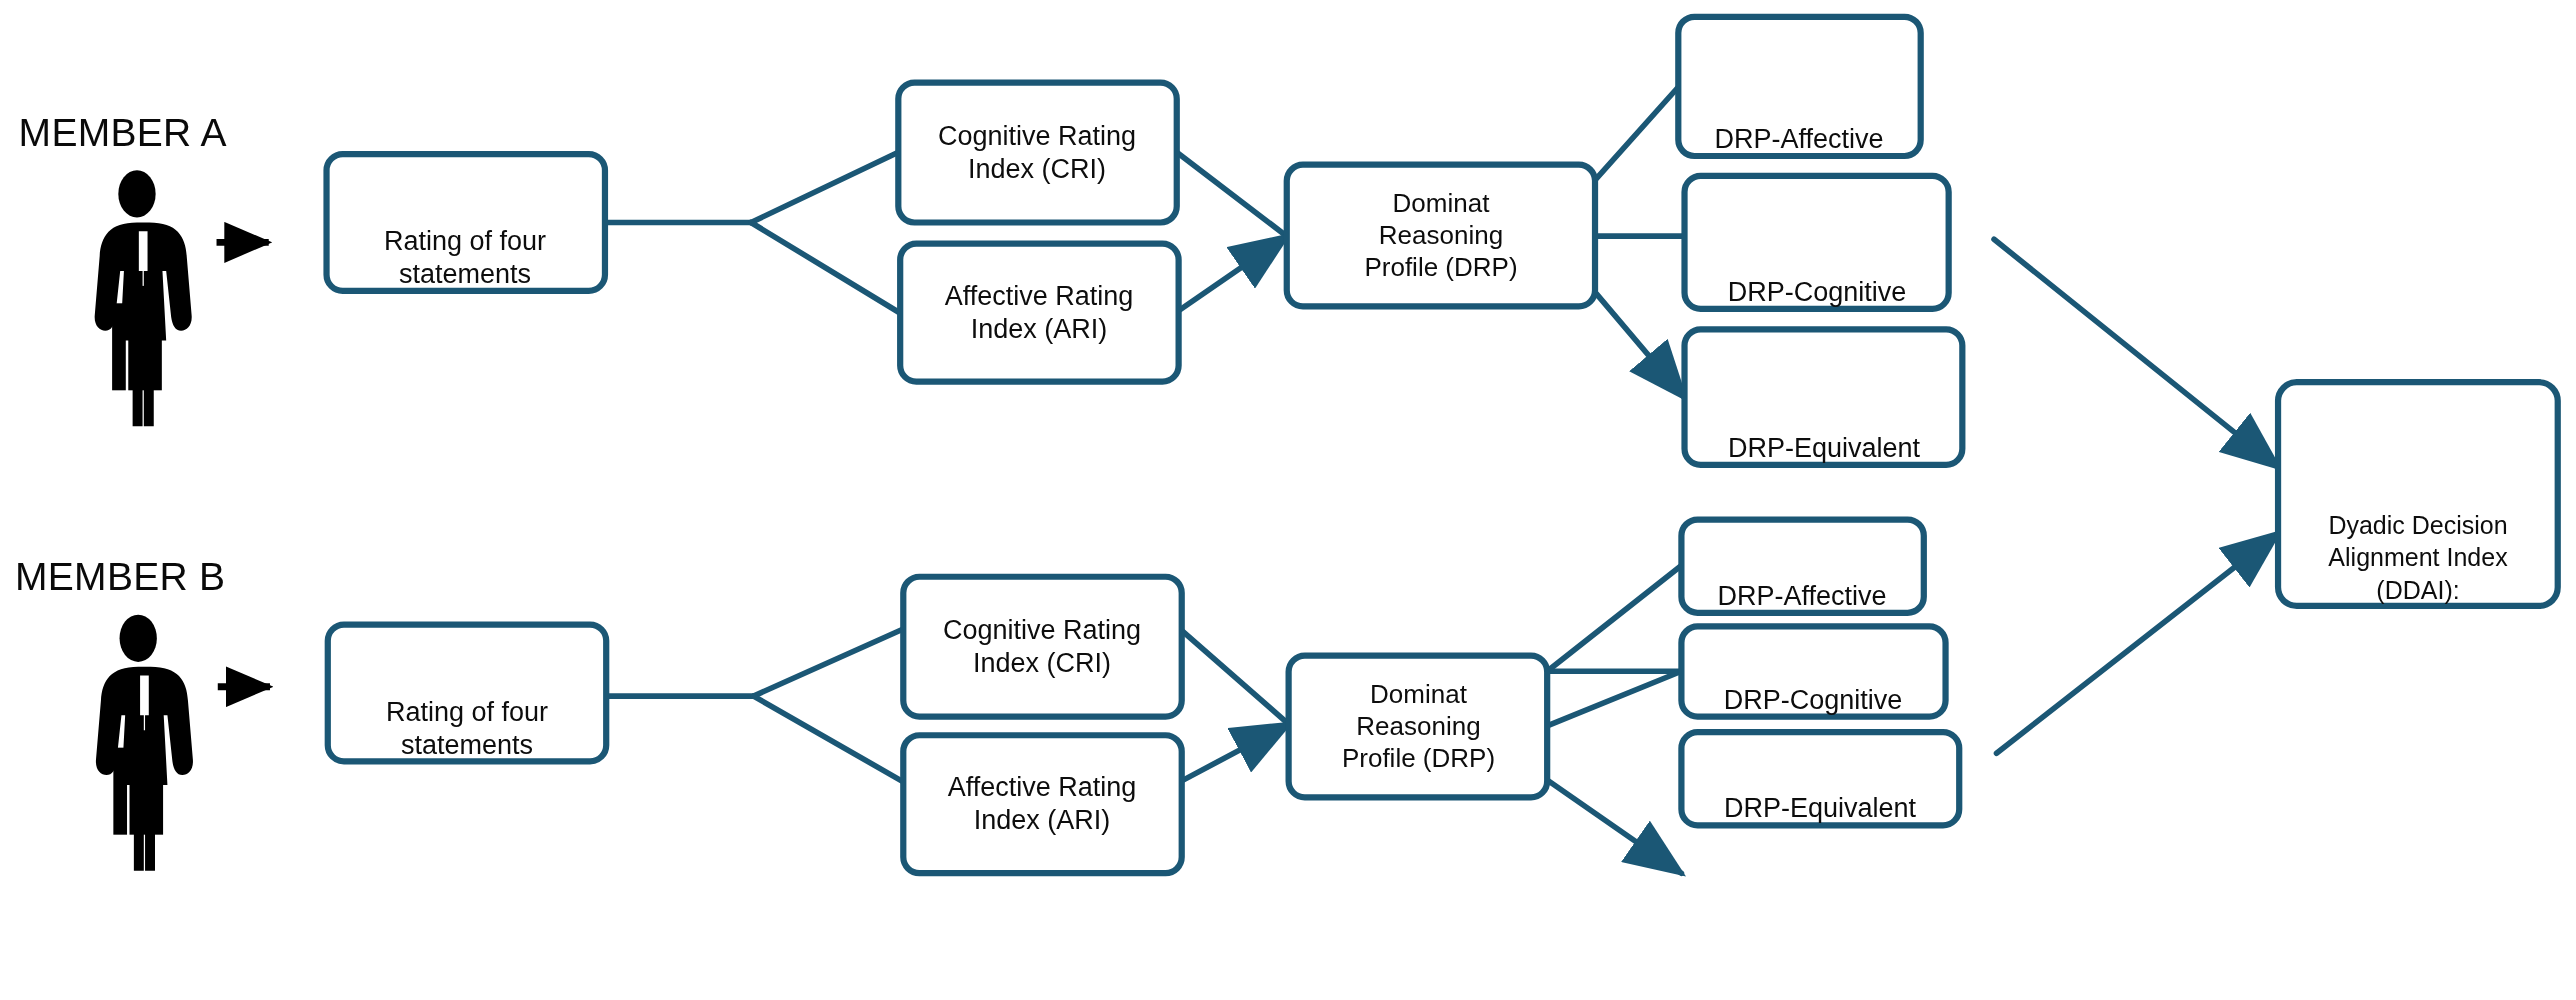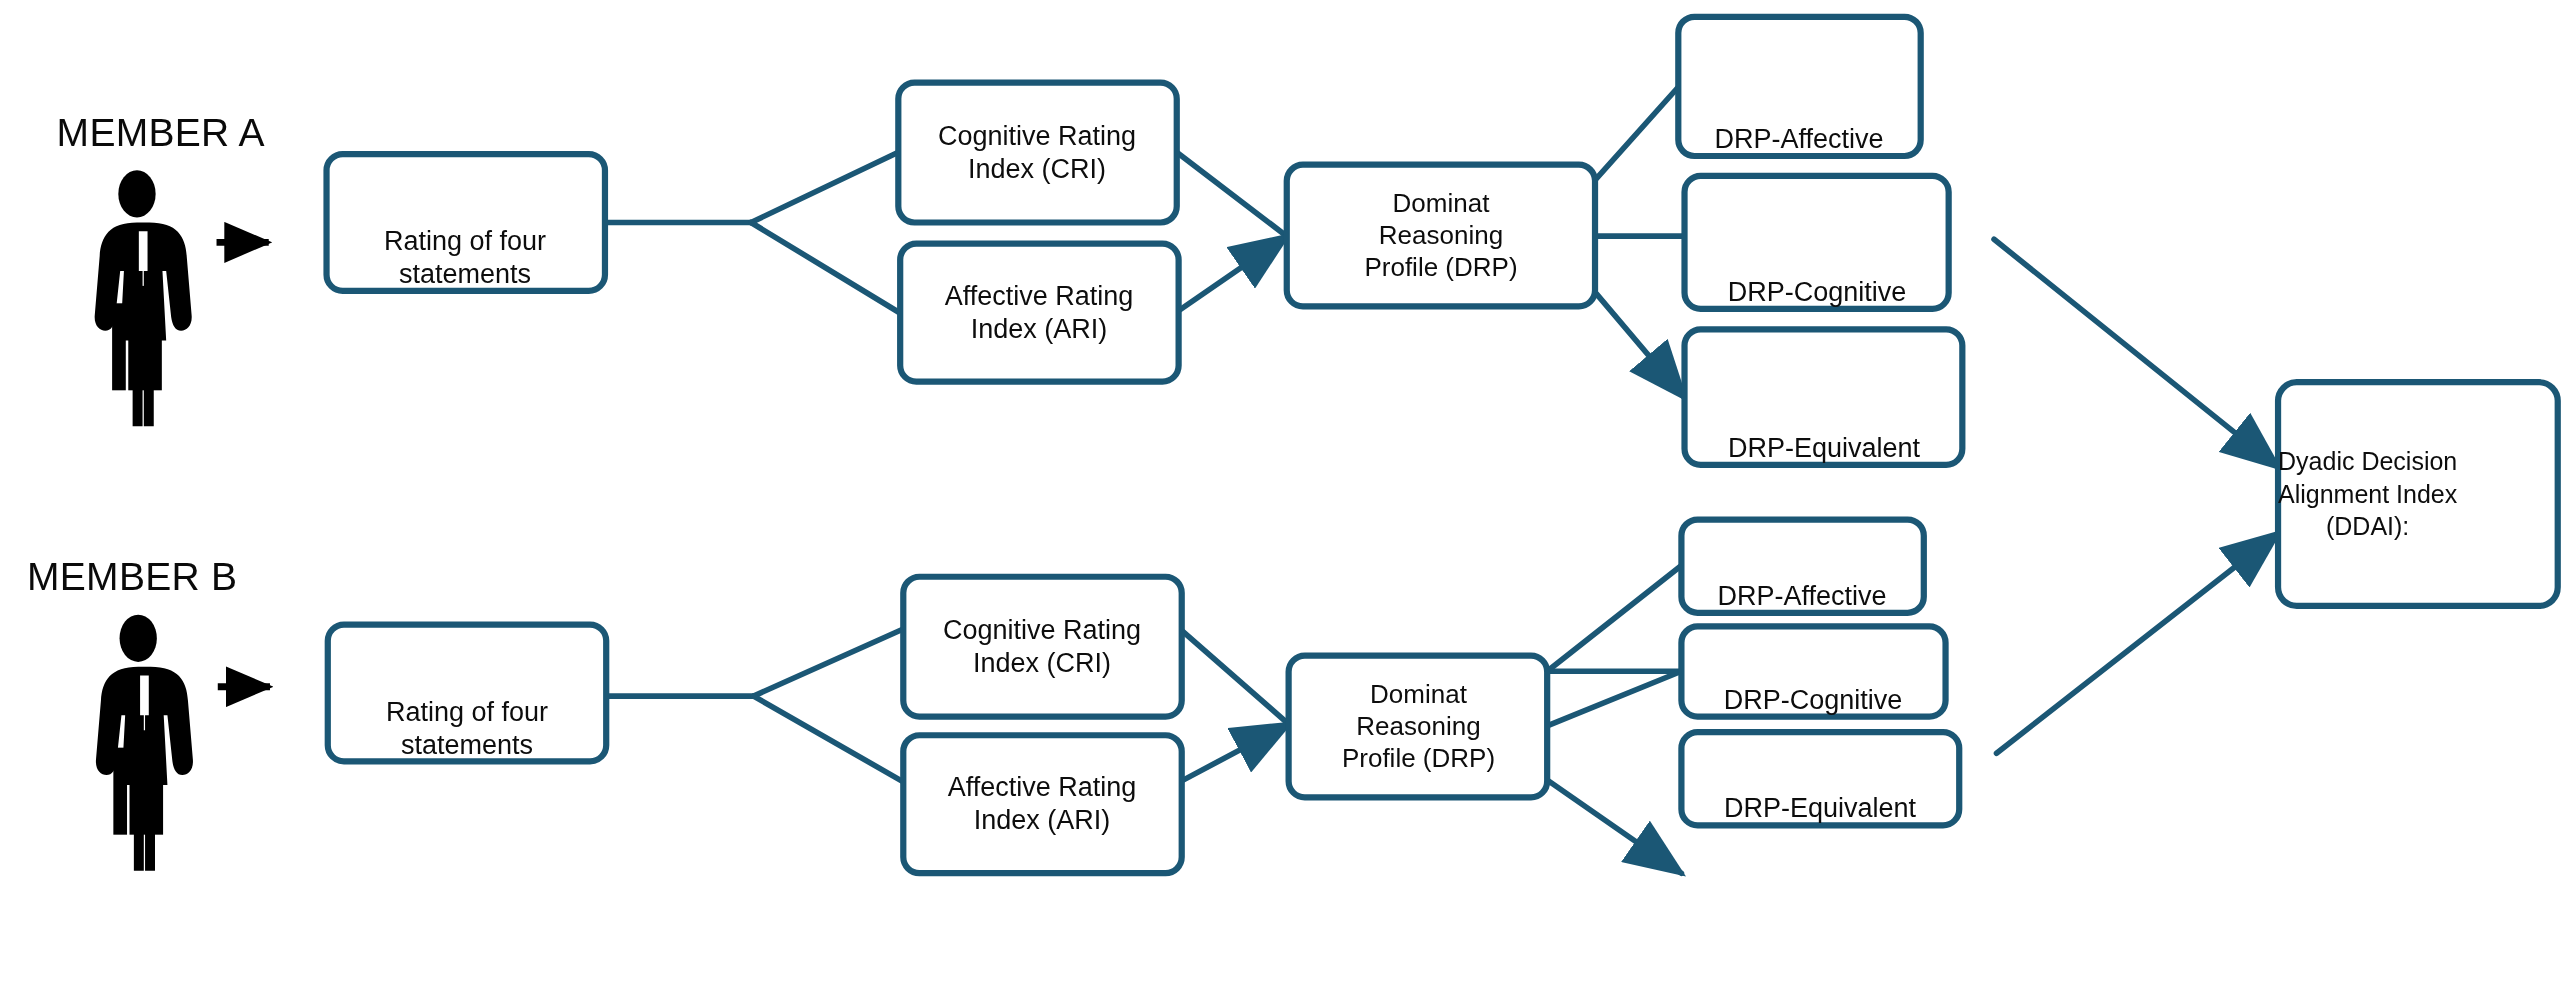--- a/index.html
+++ b/index.html
@@ -42,23 +42,23 @@
     font-size: 27px;
     line-height: 1.22;
     color: #0d0d0d;
     font-family: "Liberation Sans", sans-serif;
     pointer-events: none;
   }
   .node-text span { display: block; width: 100%; }
   .ddai-text {
     position: absolute;
     display: flex;
-    flex-direction: row;
+    flex-direction: column;
     align-items: center;
-    justify-content: flex-start;
+    justify-content: flex-end;
     font-size: 25px;
     line-height: 1.30;
     color: #0d0d0d;
     text-align: center;
     font-family: "Liberation Sans", sans-serif;
   }
   .ddai-text .head { text-align: center; }
   .ddai-text .bullets { margin-top: 15px; text-align: left; }
 </style>
 </head>
@@ -150,22 +150,22 @@
       <rect x="1453" y="1183" width="448" height="222" rx="26" ry="26"></rect>
       <rect x="2073" y="1055" width="416" height="228" rx="26" ry="26"></rect>
       <rect x="2705" y="836" width="390" height="150" rx="26" ry="26"></rect>
       <rect x="2705" y="1008" width="425" height="145" rx="26" ry="26"></rect>
       <rect x="2705" y="1178" width="447" height="150" rx="26" ry="26"></rect>
 
       <rect x="3665" y="615" width="450" height="360" rx="30" ry="30"></rect>
     </g>
   </svg>
 
-  <div class="member-label" style="left:18.6px; top:111px;margin-left:38px;">MEMBER A</div>
-  <div class="member-label" style="left:27px; top:555px;">MEMBER B</div>
+  <div class="member-label" style="left:18.6px; top:111px;">MEMBER A</div>
+  <div class="member-label" style="left:15px; top:555px;">MEMBER B</div>
 
   <div class="node-text" style="left:326px; top:154px; width:278px; height:137px;">
     <span>Rating of four statements</span>
   </div>
 
   <div class="node-text" style="left:898px; top:83px; width:278px; height:140px; flex-direction:column;">
     <span>Cognitive Rating</span>
     <span>Index (CRI)</span>
   </div>
 

